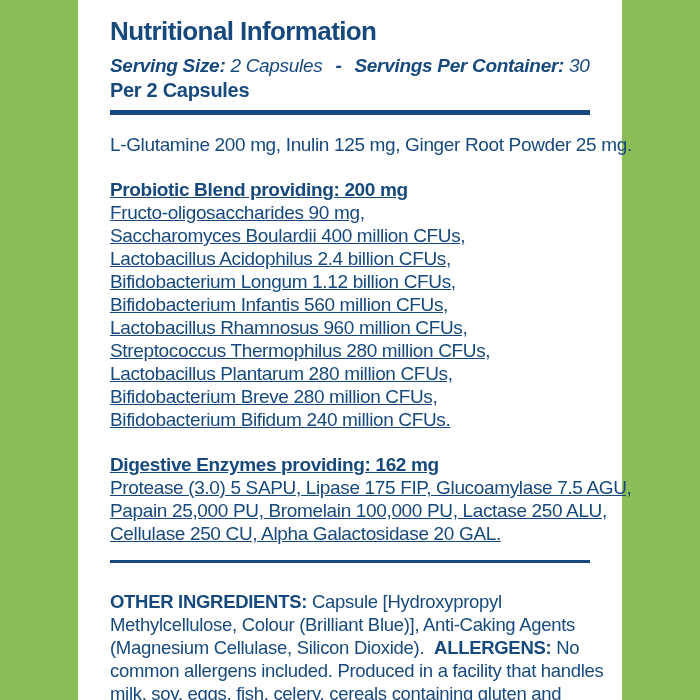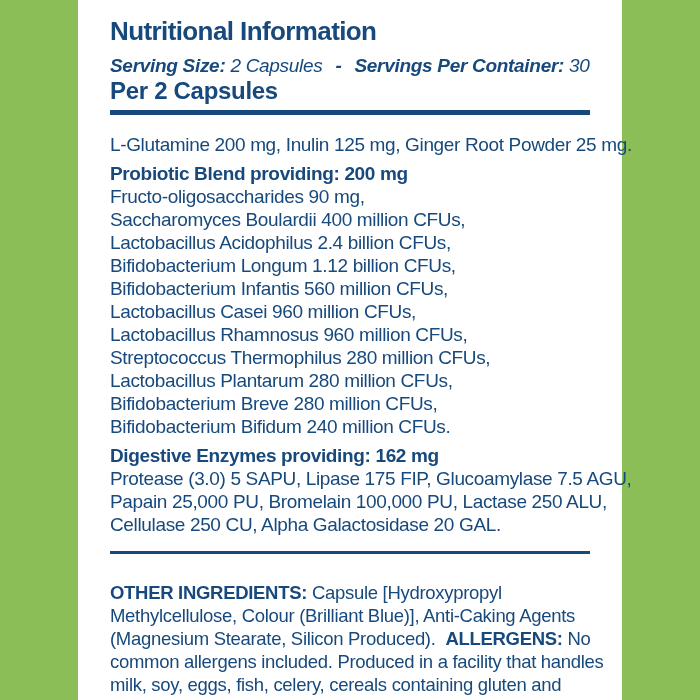--- a/index.html
+++ b/index.html
@@ -36,36 +36,36 @@
   }
   .serving-line {
     font-size: 19px;
     letter-spacing: -0.3px;
     line-height: 25px;
     white-space: nowrap;
     font-style: italic;
   }
   .serving-line .sep { margin: 0 8px; font-weight: bold; }
   .per-line {
-    font-size: 24px;
+    font-size: 20px;
     letter-spacing: -0.3px;
     line-height: 25px;
     margin-bottom: 7px;
   }
   .rule { background: var(--text-blue, #17497D); width: 480px; }
   .rule.thick { height: 5px; }
   .rule.thin  { height: 3px; }
   .body-line {
     font-size: 19px;
     letter-spacing: -0.35px;
     line-height: 23px;
     white-space: nowrap;
   }
   .base-line { margin-top: 18px; }
-  .section { margin-top: 6px; }
+  .section { margin-top: 22px; text-decoration: underline; }
   .section-heading {
     font-size: 19px;
     font-weight: bold;
     letter-spacing: -0.35px;
     line-height: 23px;
     white-space: nowrap;
   }
   .rule.thin { margin-top: 15px; }
   p.footer {
     margin-top: 27px;
@@ -98,38 +98,37 @@
 
     <div class="body-line base-line">L-Glutamine 200 mg, Inulin 125 mg, Ginger Root Powder 25 mg.</div>
 
     <div class="section">
       <div class="section-heading">Probiotic Blend providing: 200 mg</div>
       <div class="body-line">Fructo-oligosaccharides 90 mg,</div>
       <div class="body-line">Saccharomyces Boulardii 400 million CFUs,</div>
       <div class="body-line">Lactobacillus Acidophilus 2.4 billion CFUs,</div>
       <div class="body-line">Bifidobacterium Longum 1.12 billion CFUs,</div>
       <div class="body-line">Bifidobacterium Infantis 560 million CFUs,</div>
-      <div class="body-line">Lactobacillus Casei 960 million CFUs,</div>
       <div class="body-line">Lactobacillus Rhamnosus 960 million CFUs,</div>
       <div class="body-line">Streptococcus Thermophilus 280 million CFUs,</div>
       <div class="body-line">Lactobacillus Plantarum 280 million CFUs,</div>
       <div class="body-line">Bifidobacterium Breve 280 million CFUs,</div>
       <div class="body-line">Bifidobacterium Bifidum 240 million CFUs.</div>
     </div>
 
     <div class="section">
       <div class="section-heading">Digestive Enzymes providing: 162 mg</div>
       <div class="body-line">Protease (3.0) 5 SAPU, Lipase 175 FIP, Glucoamylase 7.5 AGU,</div>
       <div class="body-line">Papain 25,000 PU, Bromelain 100,000 PU, Lactase 250 ALU,</div>
       <div class="body-line">Cellulase 250 CU, Alpha Galactosidase 20 GAL.</div>
     </div>
 
     <div class="rule thin"></div>
 
     <p class="footer">
       <span class="b">OTHER INGREDIENTS:</span>
-      <span>Capsule [Hydroxypropyl Methylcellulose, Colour (Brilliant Blue)], Anti-Caking Agents (Magnesium Stearate, Silicon Produced).</span>
+      <span>Capsule [Hydroxypropyl Methylcellulose, Colour (Brilliant Blue)], Anti-Caking Agents (Magnesium Cellulase, Silicon Dioxide).</span>
       <span class="b allergens-label">ALLERGENS:</span>
       <span>No common allergens included. Produced in a facility that handles milk, soy, eggs, fish, celery, cereals containing gluten and products thereof.</span>
     </p>
 
   </div>
 </div>
 
 </body></html>

